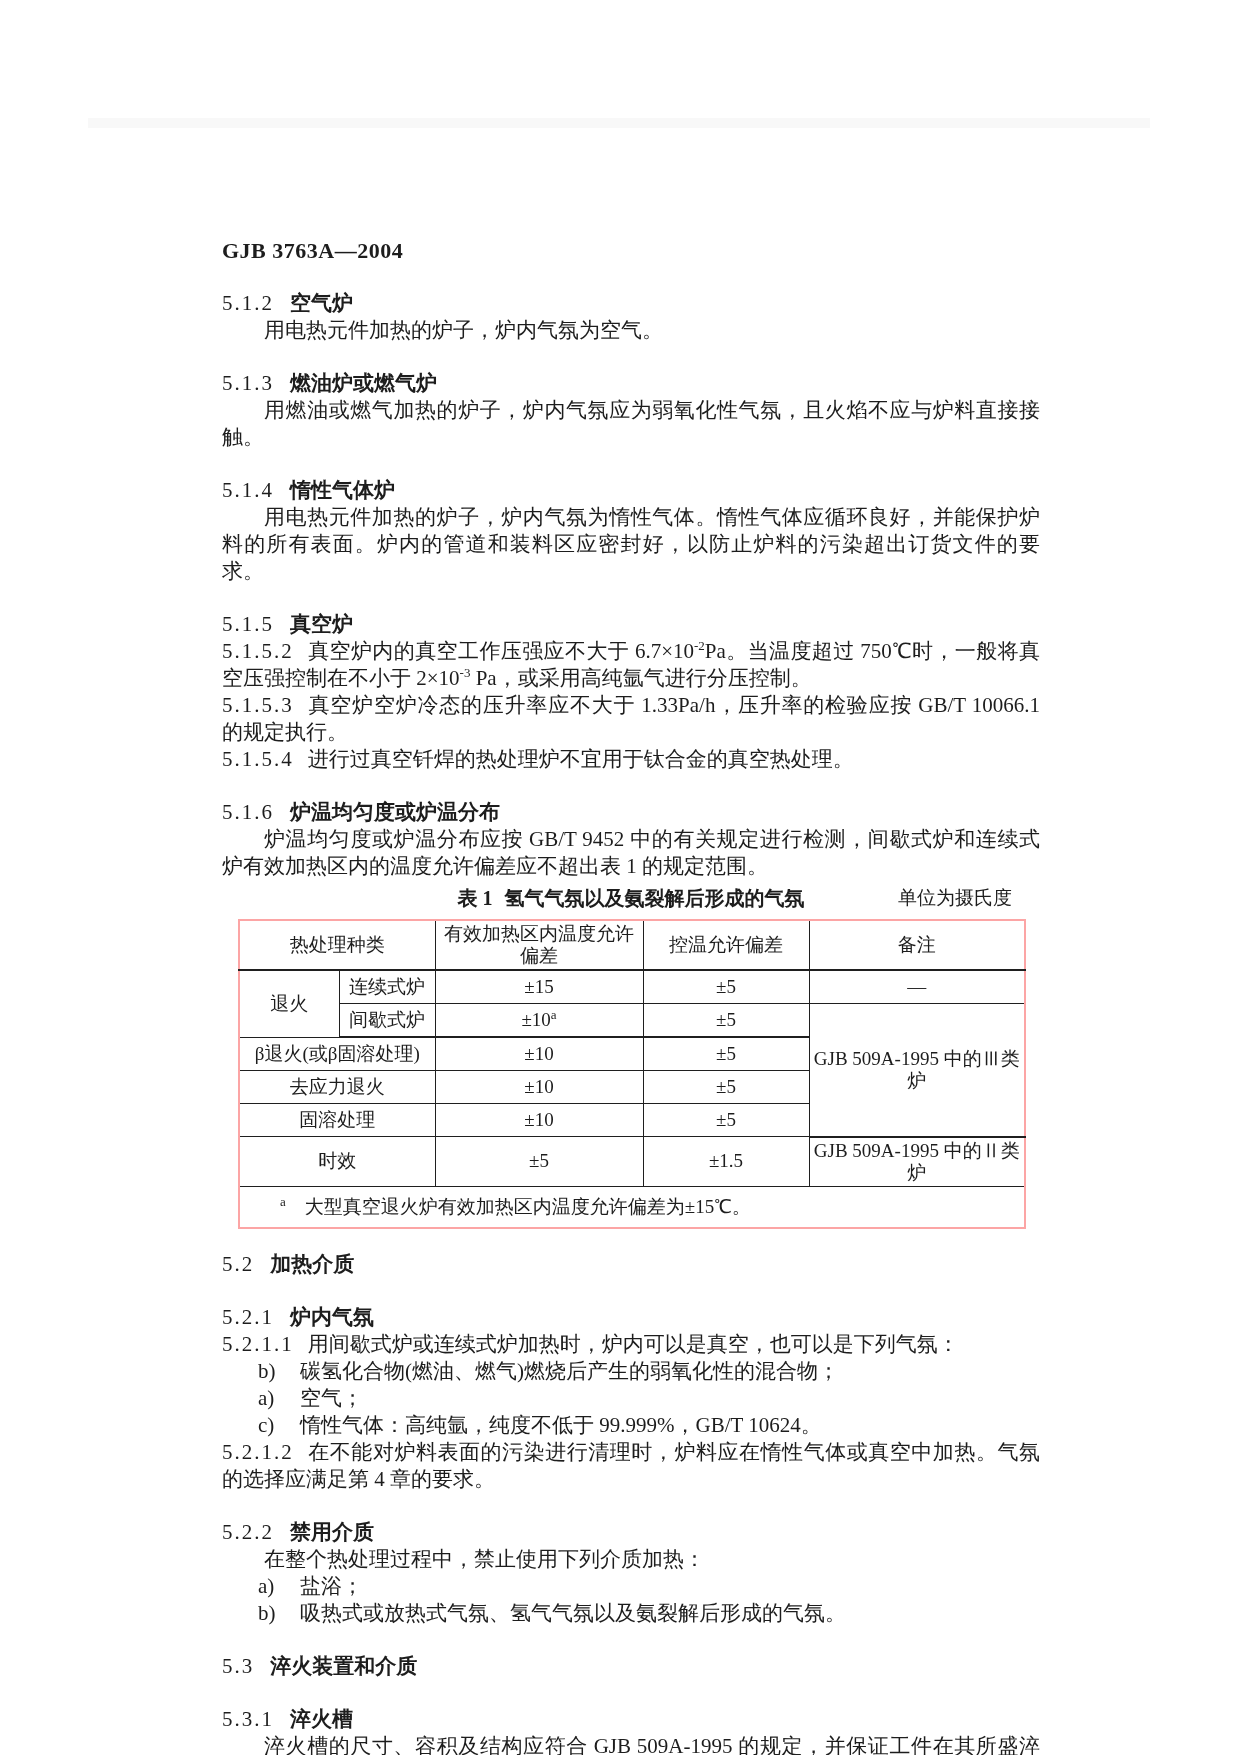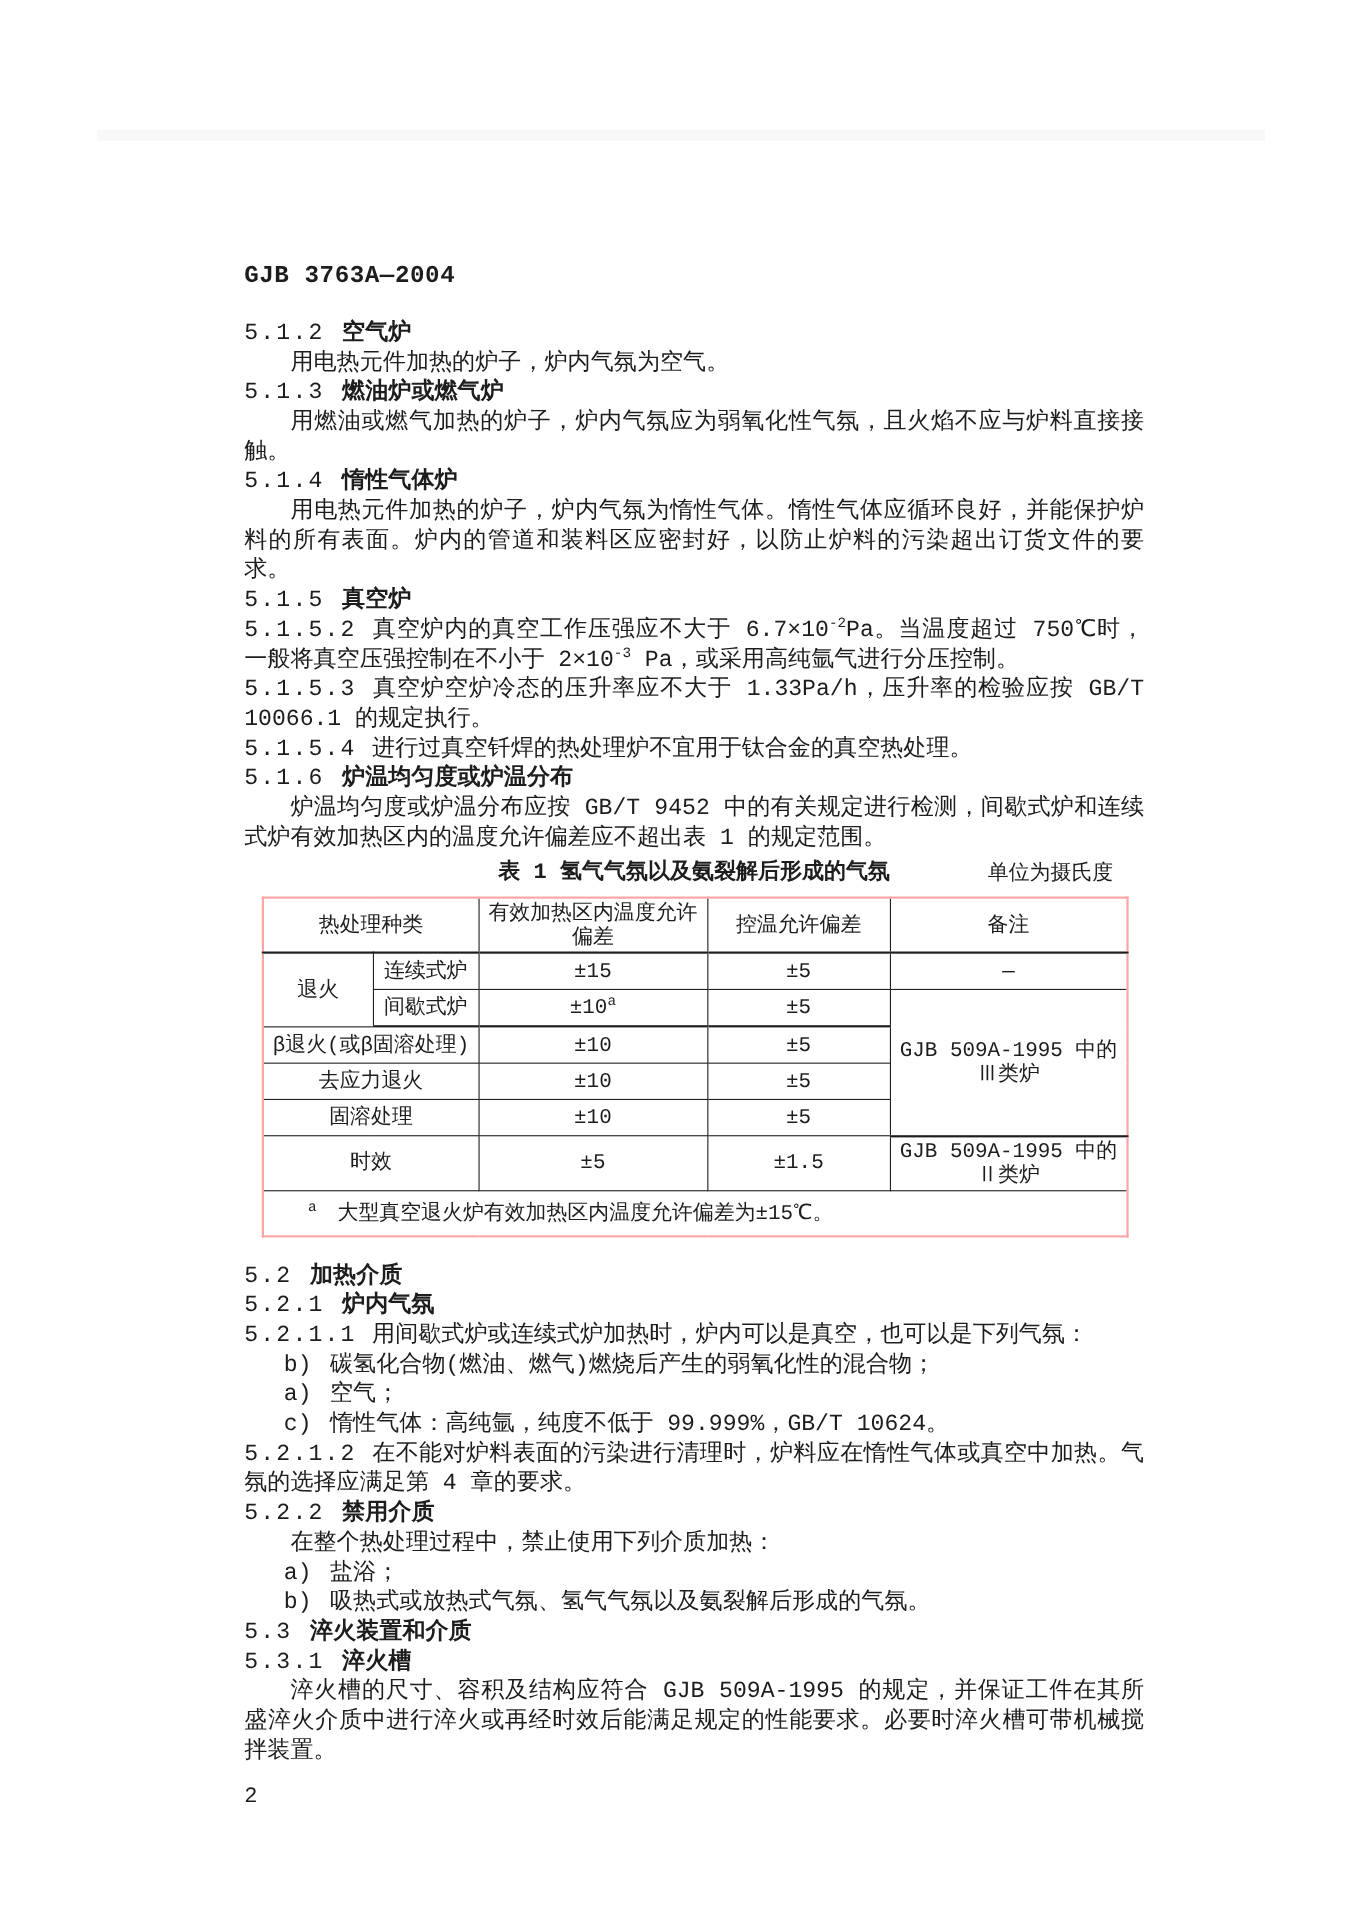--- a/index.html
+++ b/index.html
@@ -1,37 +1,37 @@
 <!DOCTYPE html>
 <html lang="zh"><head>
 <meta charset="utf-8">
 <style>
   html,body{margin:0;padding:0;background:#ffffff;}
   .page{
     position:relative;
     width:1240px;height:1755px;
     background:#ffffff;
-    font-family:Liberation Mono, monospace;
+    font-family:Liberation Serif, serif;
     color:#1d1d1d;
     overflow:hidden;
     border-radius:16px;
   }
   .scan-band{
     position:absolute;left:88px;top:118px;width:1062px;height:10px;
     background:#f8f8f8;
   }
   .content{
     position:absolute;left:222px;top:237px;width:818px;
     font-size:21px;line-height:27px;text-align:justify;
   }
   .doc-code{
     font-weight:bold;font-size:22px;line-height:27px;
     margin-bottom:26px;letter-spacing:0.5px;text-align:left;
   }
-  .h{text-align:left;}
+  .h{text-align:left;margin-top:26px;}
   .h .num{letter-spacing:2px;margin-right:16px;}
   .h .title{font-weight:bold;}
   .clause .num{letter-spacing:2px;margin-right:14px;}
   .para{text-indent:42px;}
   .li{padding-left:36px;text-align:left;}
   .li .marker{display:inline-block;min-width:42px;}
   sup{font-size:13px;line-height:0;}
 
   .tbl-caption{
     position:relative;margin-top:5px;height:26px;line-height:26px;

